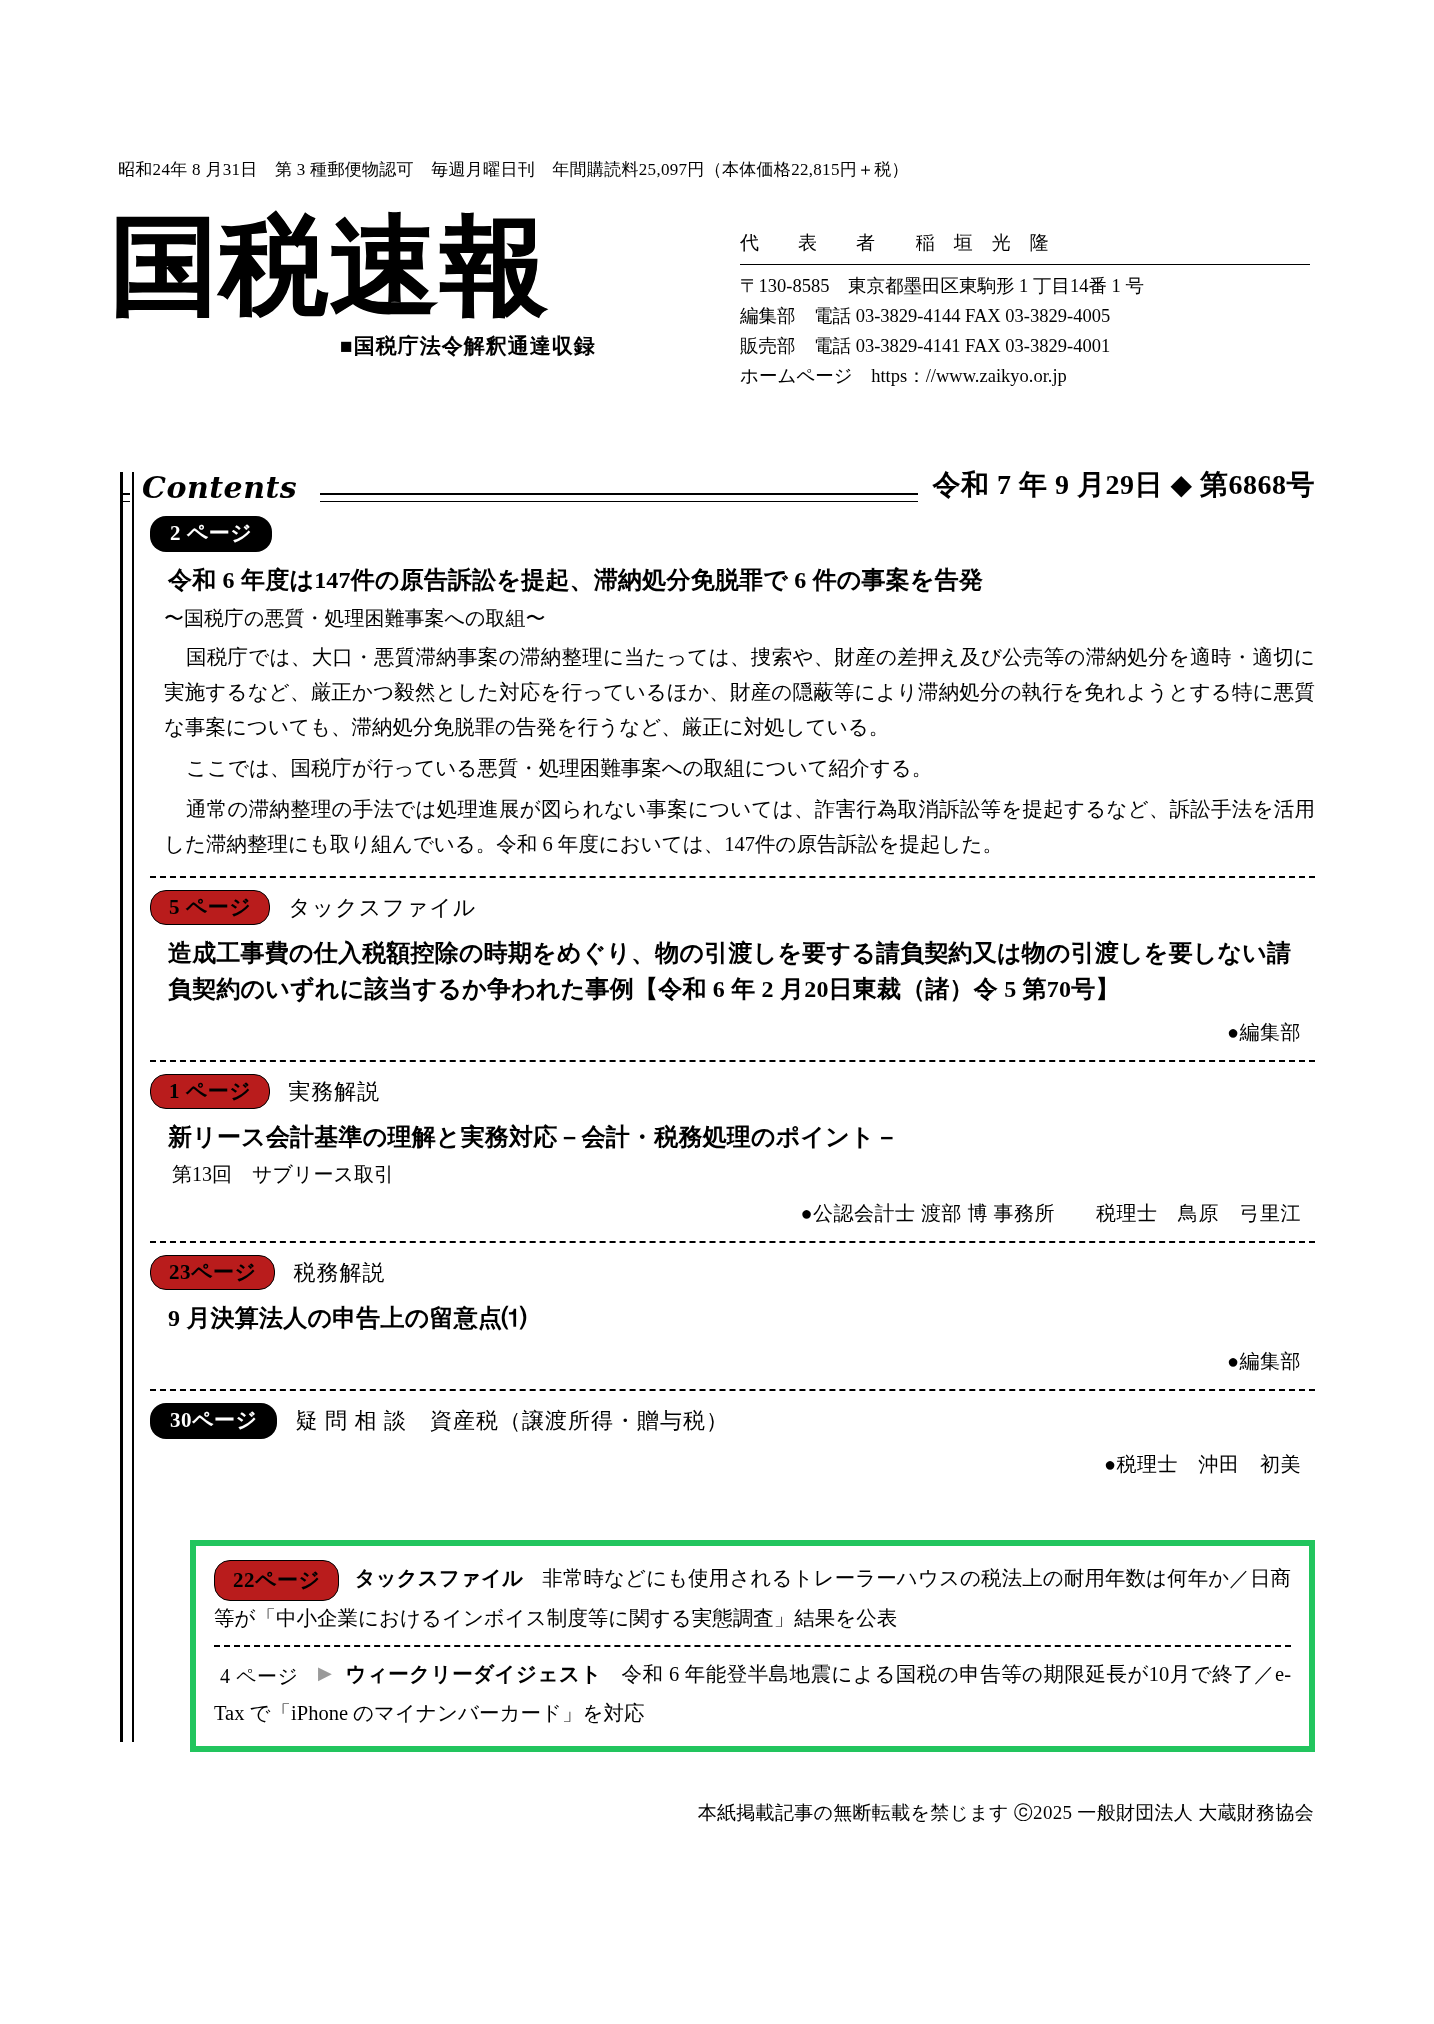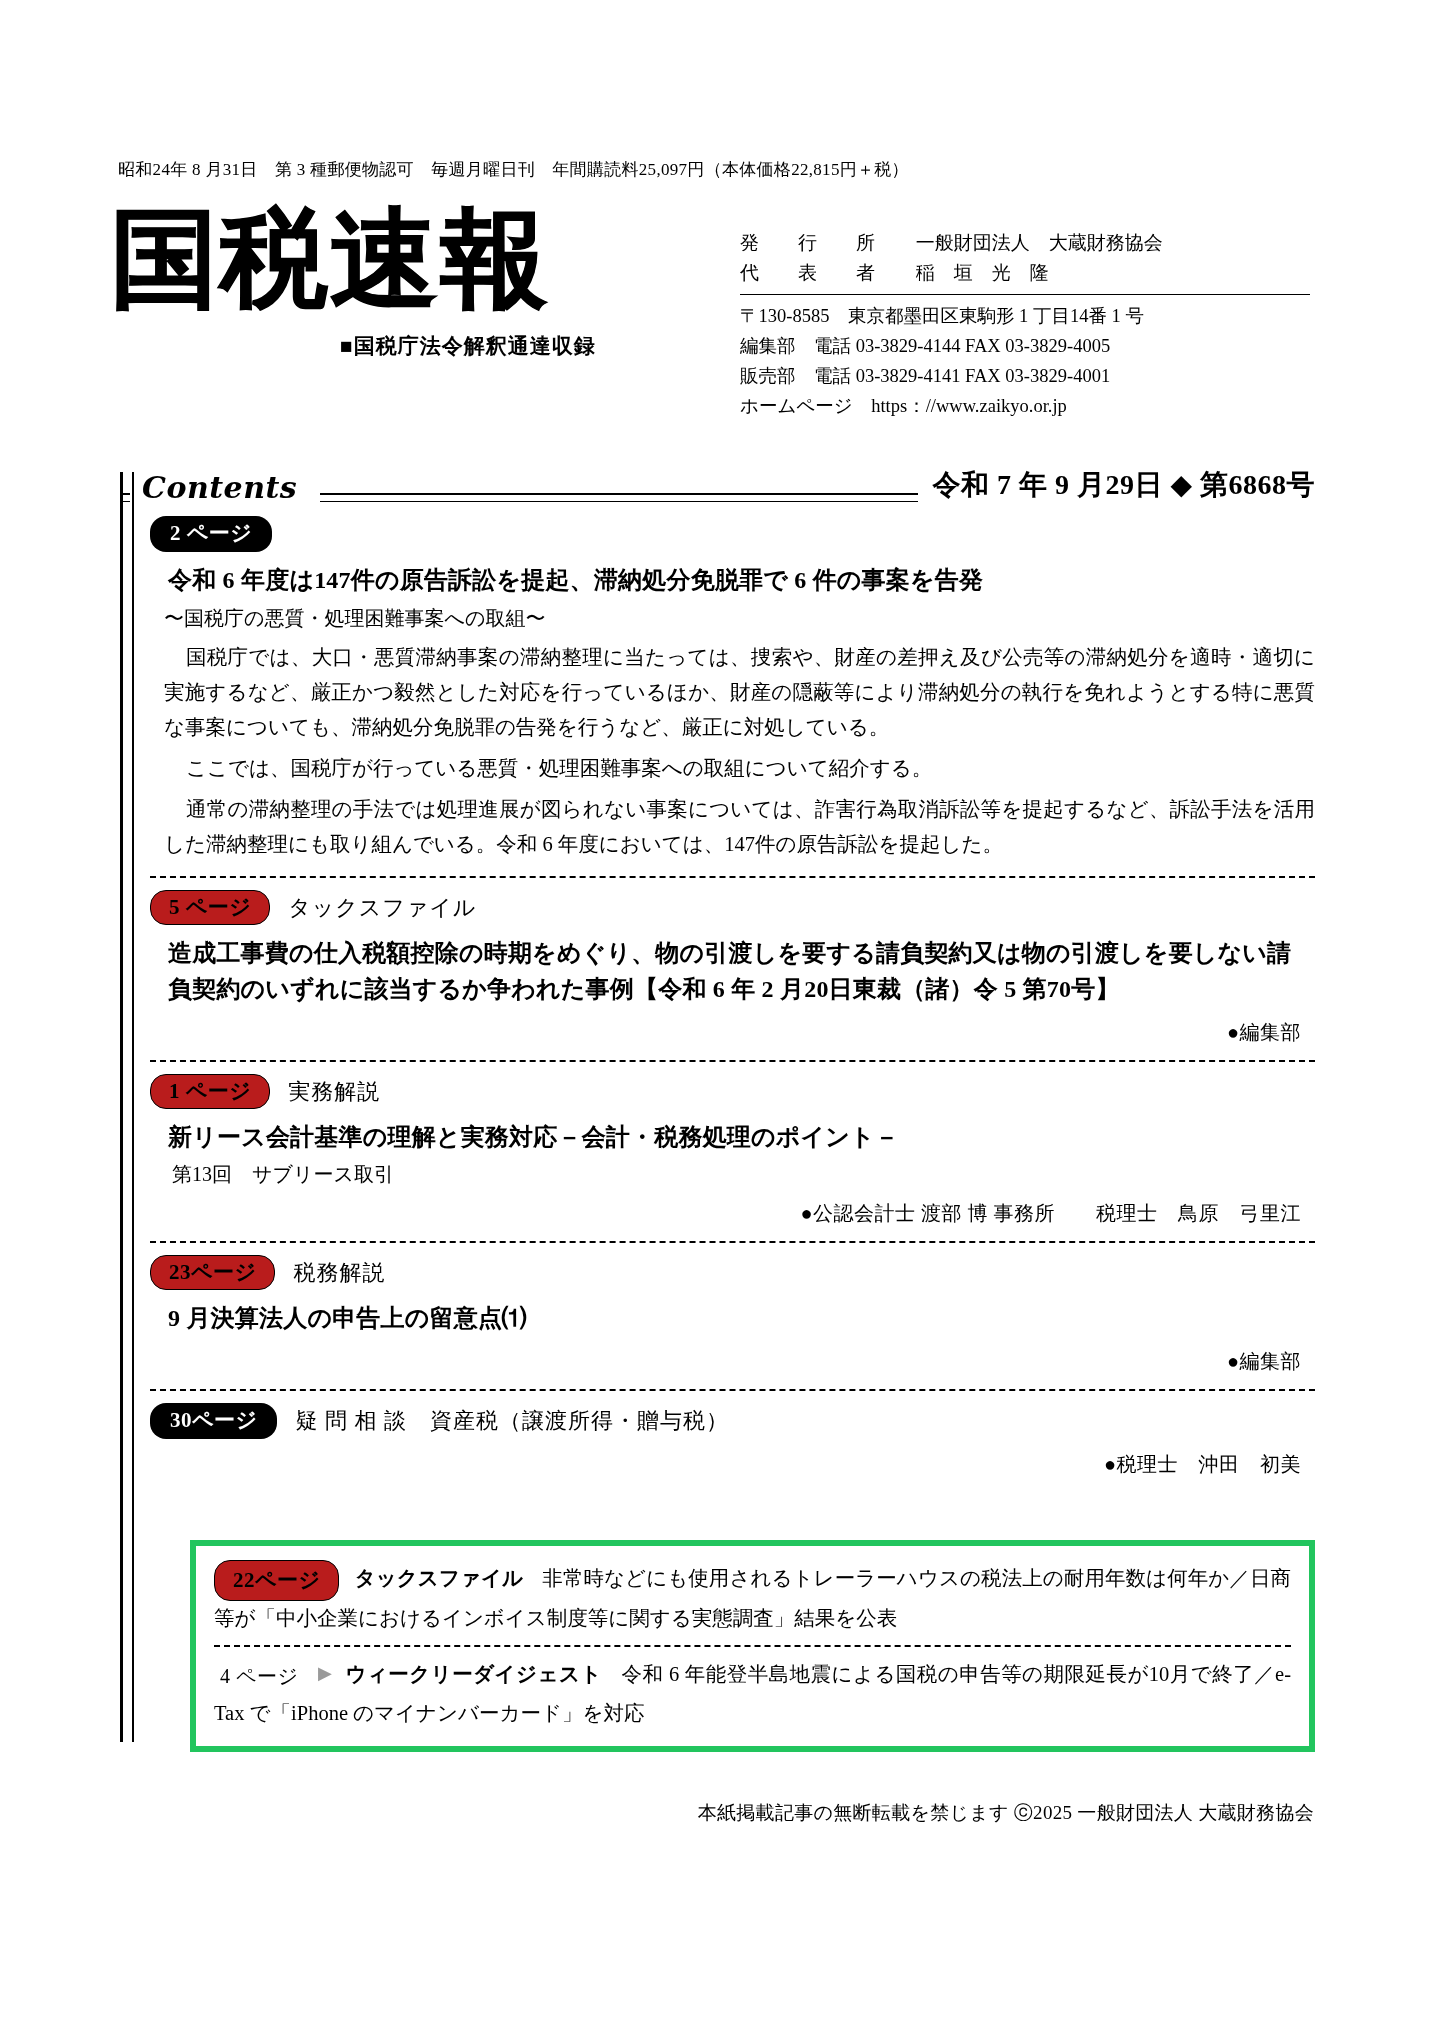--- a/index.html
+++ b/index.html
@@ -33,21 +33,21 @@
   }
 
   
   .masthead {
     position: absolute;
     left: 110px;
     top: 208px;
     width: 620px;
   }
   .logo-title {
-    font-family: Liberation Mono, monospace;
+    font-family: Liberation Serif, serif;
     font-weight: bold;
     font-size: 108px;
     line-height: 118px;
     letter-spacing: 2px;
     color: #000;
     -webkit-text-stroke: 1px #000;
     white-space: nowrap;
   }
   .logo-sub {
     margin-top: 6px;
@@ -270,24 +270,20 @@
 
   <div class="legal-line">昭和24年 8 月31日　第 3 種郵便物認可　毎週月曜日刊　年間購読料25,097円（本体価格22,815円＋税）</div>
 
   <div class="masthead">
     <div class="logo-title">国税速報</div>
     <div class="logo-sub">■国税庁法令解釈通達収録</div>
   </div>
 
   <div class="pub">
     <div class="pub-row">
-      <span class="spc3">発　行　所</span>
-      <span style="margin-left:26px">一般財団法人　大蔵財務協会</span>
-    </div>
-    <div class="pub-row">
       <span class="spc3">代　表　者</span>
       <span style="margin-left:26px">稲　垣　光　隆</span>
     </div>
     <div class="pub-rule"></div>
     <div class="pub-addr">〒130-8585　東京都墨田区東駒形 1 丁目14番 1 号</div>
     <div class="pub-addr">編集部　電話 03-3829-4144  FAX 03-3829-4005</div>
     <div class="pub-addr">販売部　電話 03-3829-4141  FAX 03-3829-4001</div>
     <div class="pub-addr">ホームページ　https：//www.zaikyo.or.jp</div>
   </div>
 

